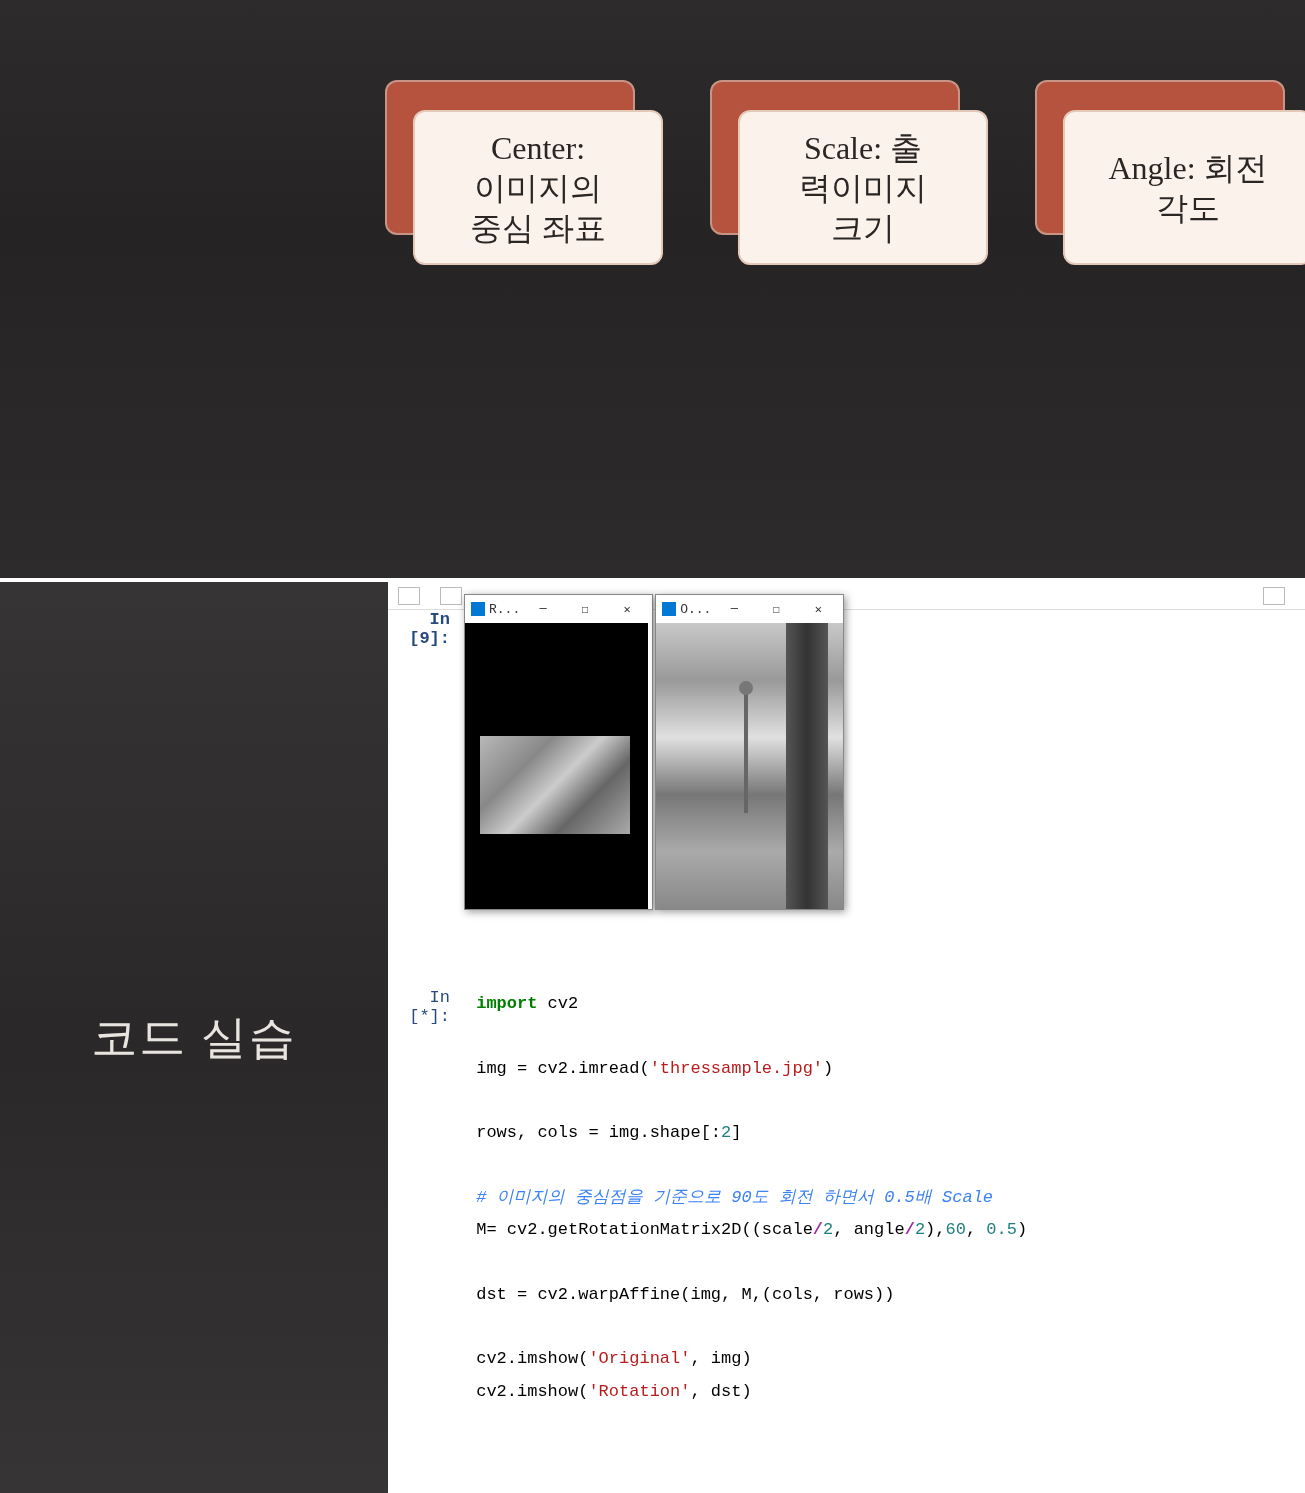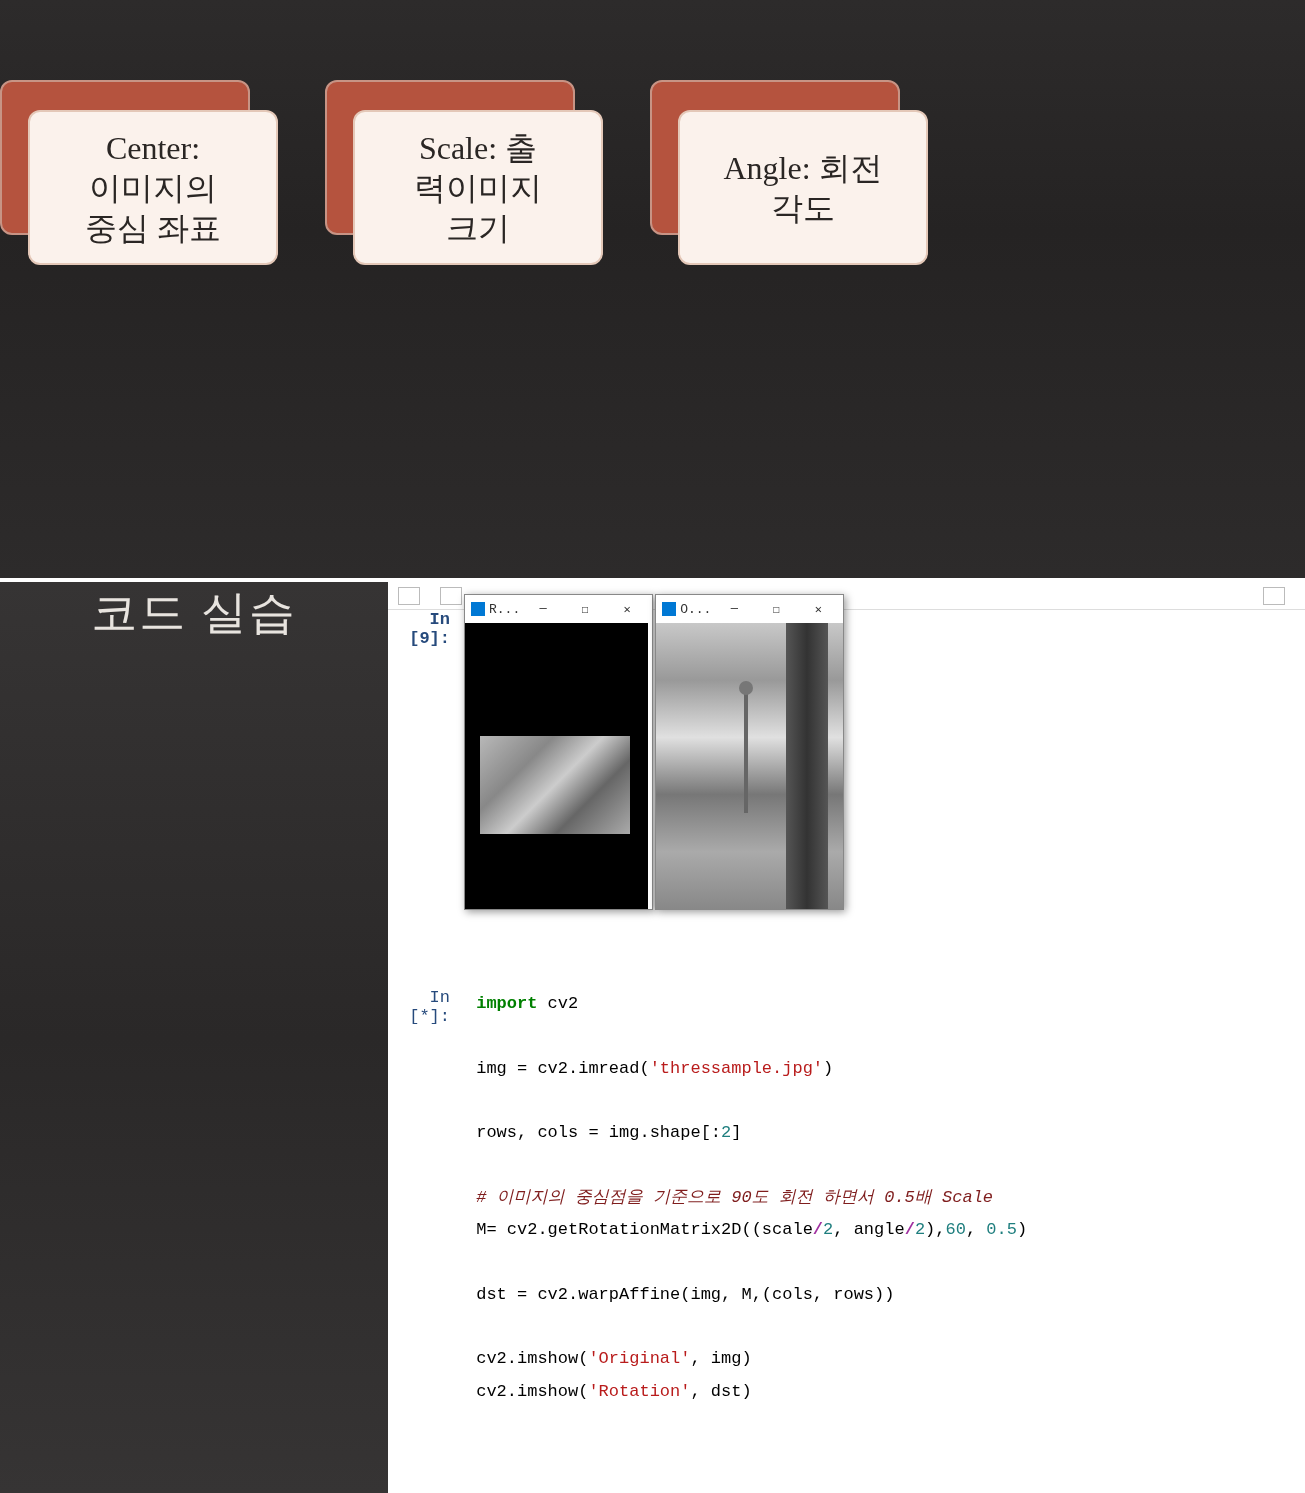--- a/index.html
+++ b/index.html
@@ -24,21 +24,21 @@
     }
     .title {
       font-size: 52px;
       color: #e8e4df;
       font-weight: 400;
       font-family: Georgia, serif;
       text-shadow: 1px 1px 2px rgba(0,0,0,0.5);
     }
     .cards-container {
       display: flex;
-      justify-content: flex-start;
+      justify-content: flex-end;
       gap: 55px;
       padding-top: 80px;
     }
     .card-wrapper {
       position: relative;
       width: 270px;
       height: 190px;
     }
     .card-back {
       position: absolute;
@@ -75,21 +75,21 @@
       width: 100%;
       height: 915px;
       background: linear-gradient(180deg, #363434 0%, #2a2828 50%, #363434 100%);
       border-top: 4px solid #fff;
       position: relative;
       display: flex;
     }
     .slide2-left {
       width: 388px;
       display: flex;
-      align-items: flex-start;
+      align-items: center;
       justify-content: center;
     }
     .slide2-title {
       font-size: 46px;
       color: #e8e4df;
       font-weight: 400;
       font-family: 'Malgun Gothic', Georgia, serif;
       letter-spacing: 2px;
     }
     .slide2-right {
@@ -185,21 +185,21 @@
     }
     .code-block-top {
       margin-top: 16px;
       color: #888;
       font-weight: bold;
     }
     .kw-green { color: #008000; font-weight: bold; }
     .str-red { color: #b91c1c; }
     .int-teal { color: #1e7e7e; }
     .op-purple { color: #a030a0; font-weight: bold; }
-    .comment-teal { color: #7f1d1d; font-style: italic; }
+    .comment-teal { color: #3b82f6; font-style: italic; }
     .top-partial {
       position: absolute;
       top: 0;
       left: 0;
       right: 0;
       height: 28px;
       border-bottom: 1px solid #ddd;
       display: flex;
       align-items: center;
       padding-left: 10px;

